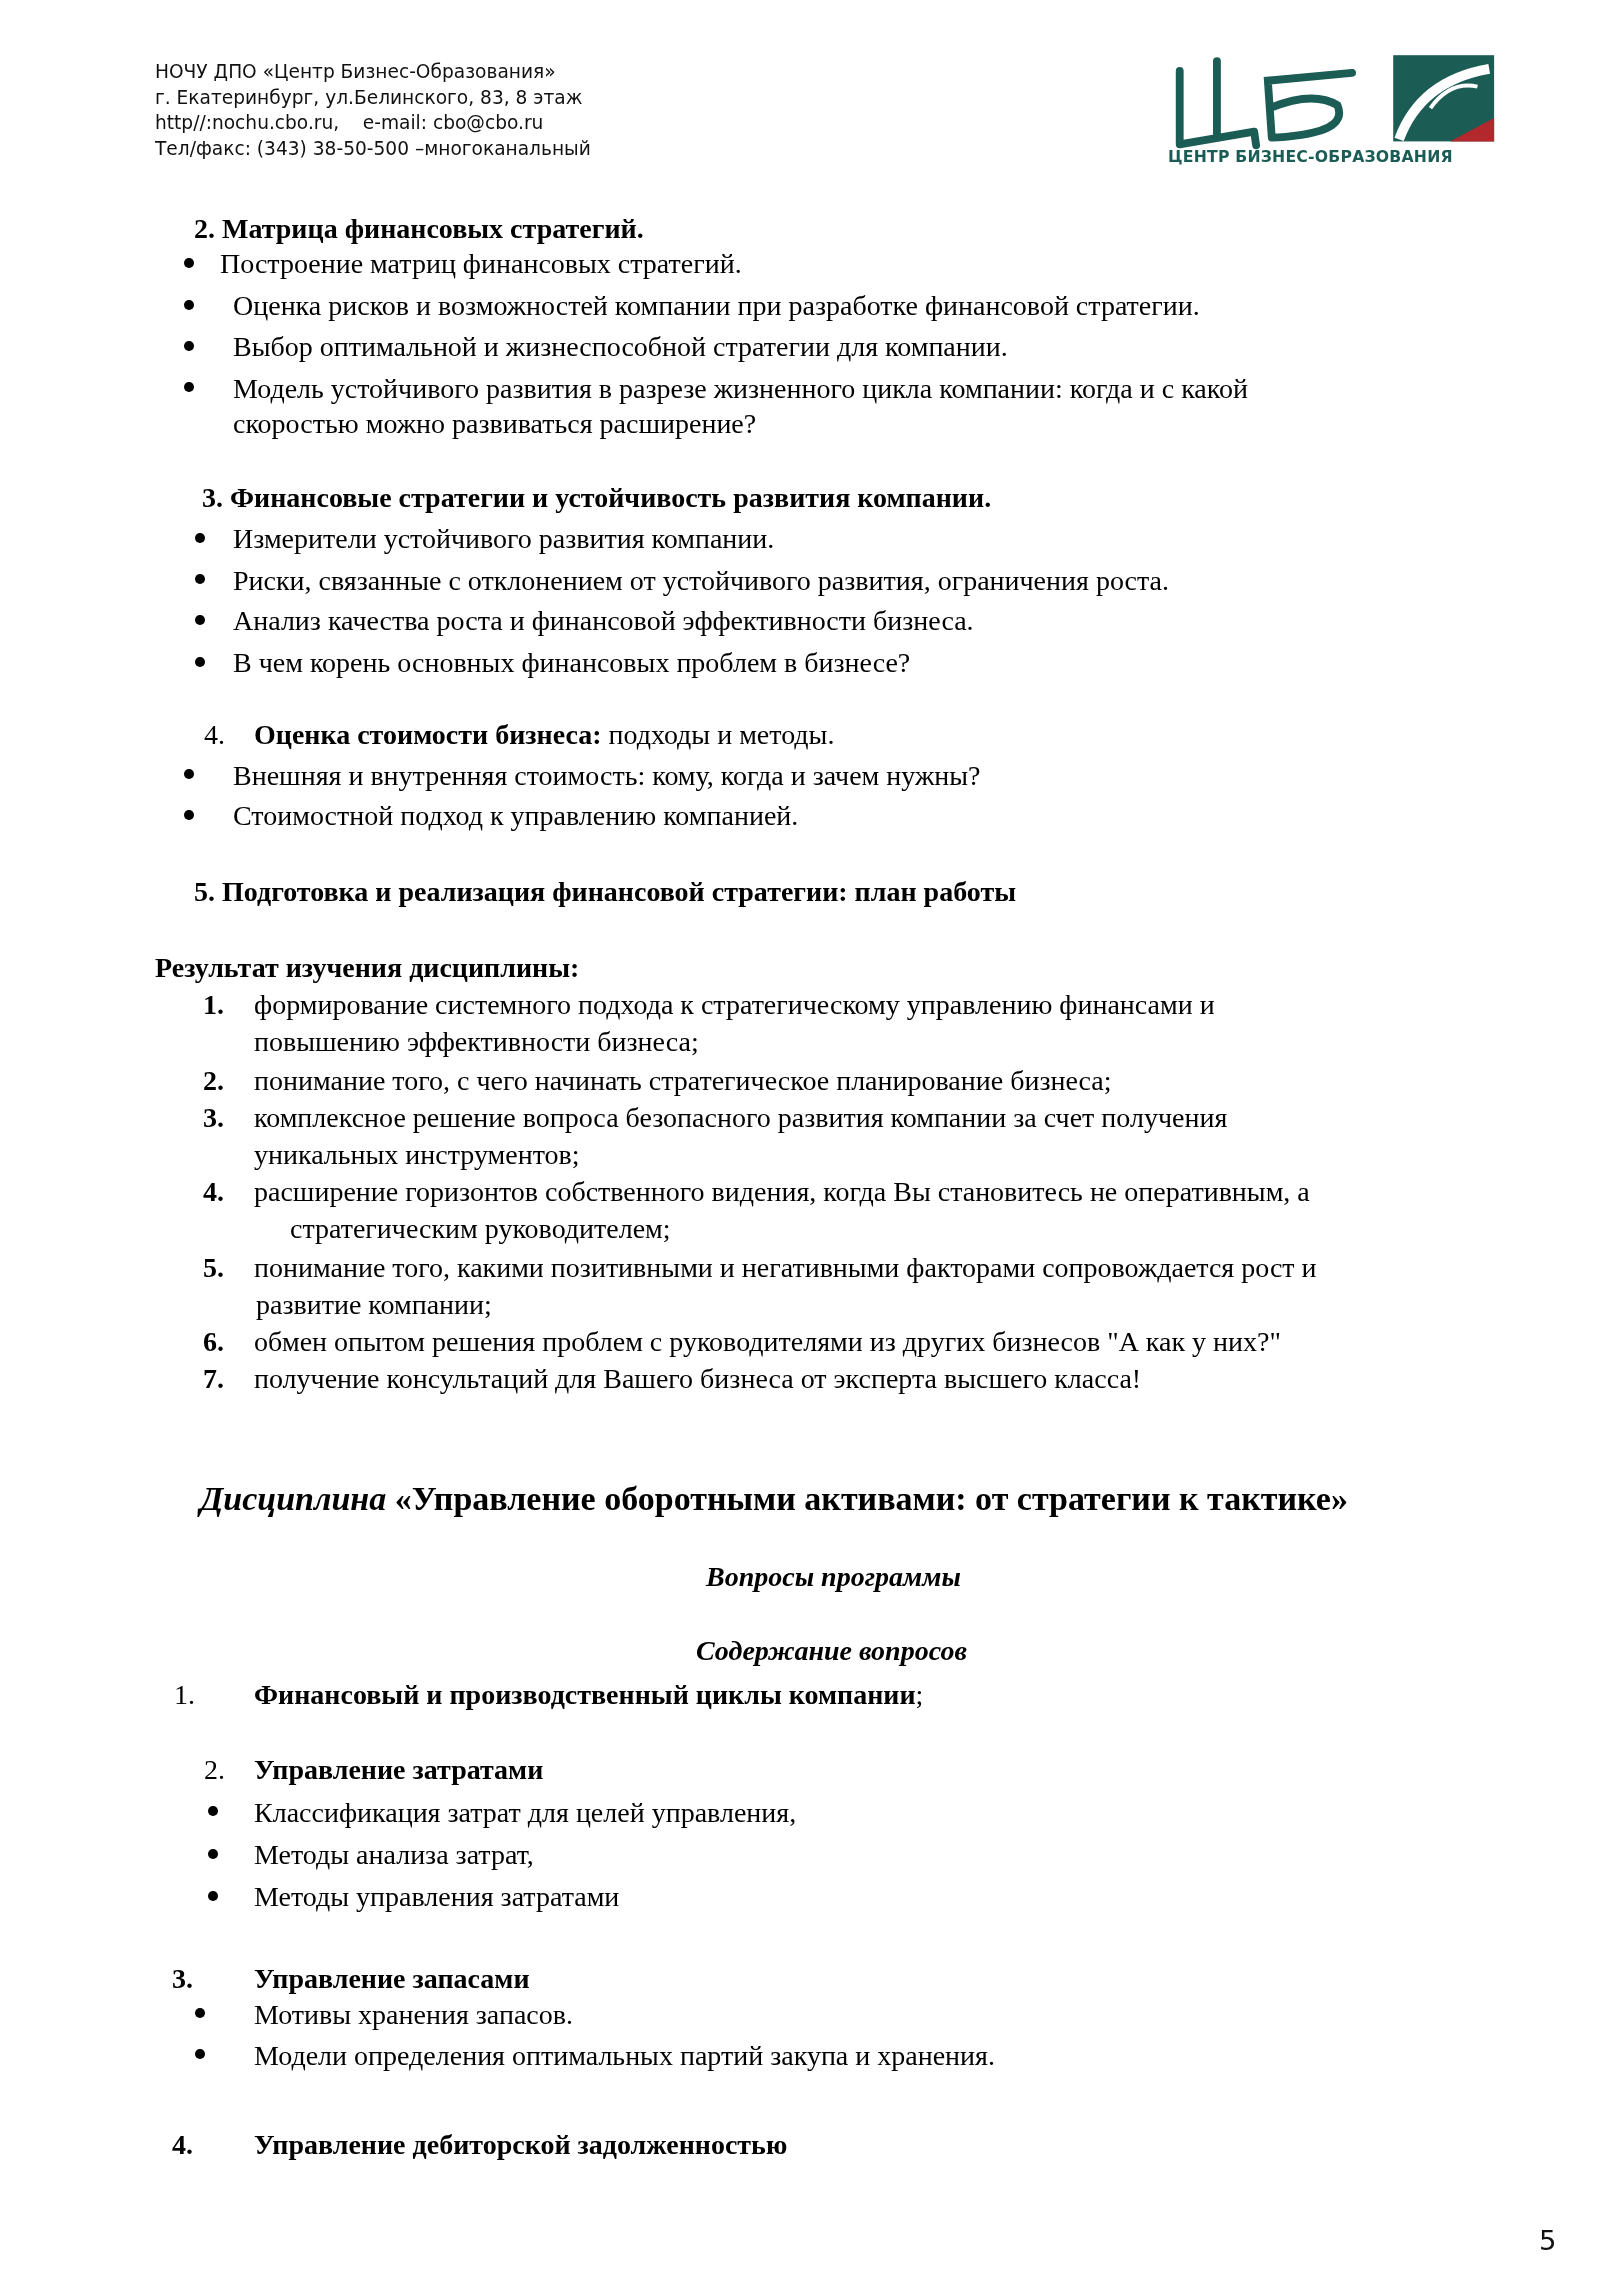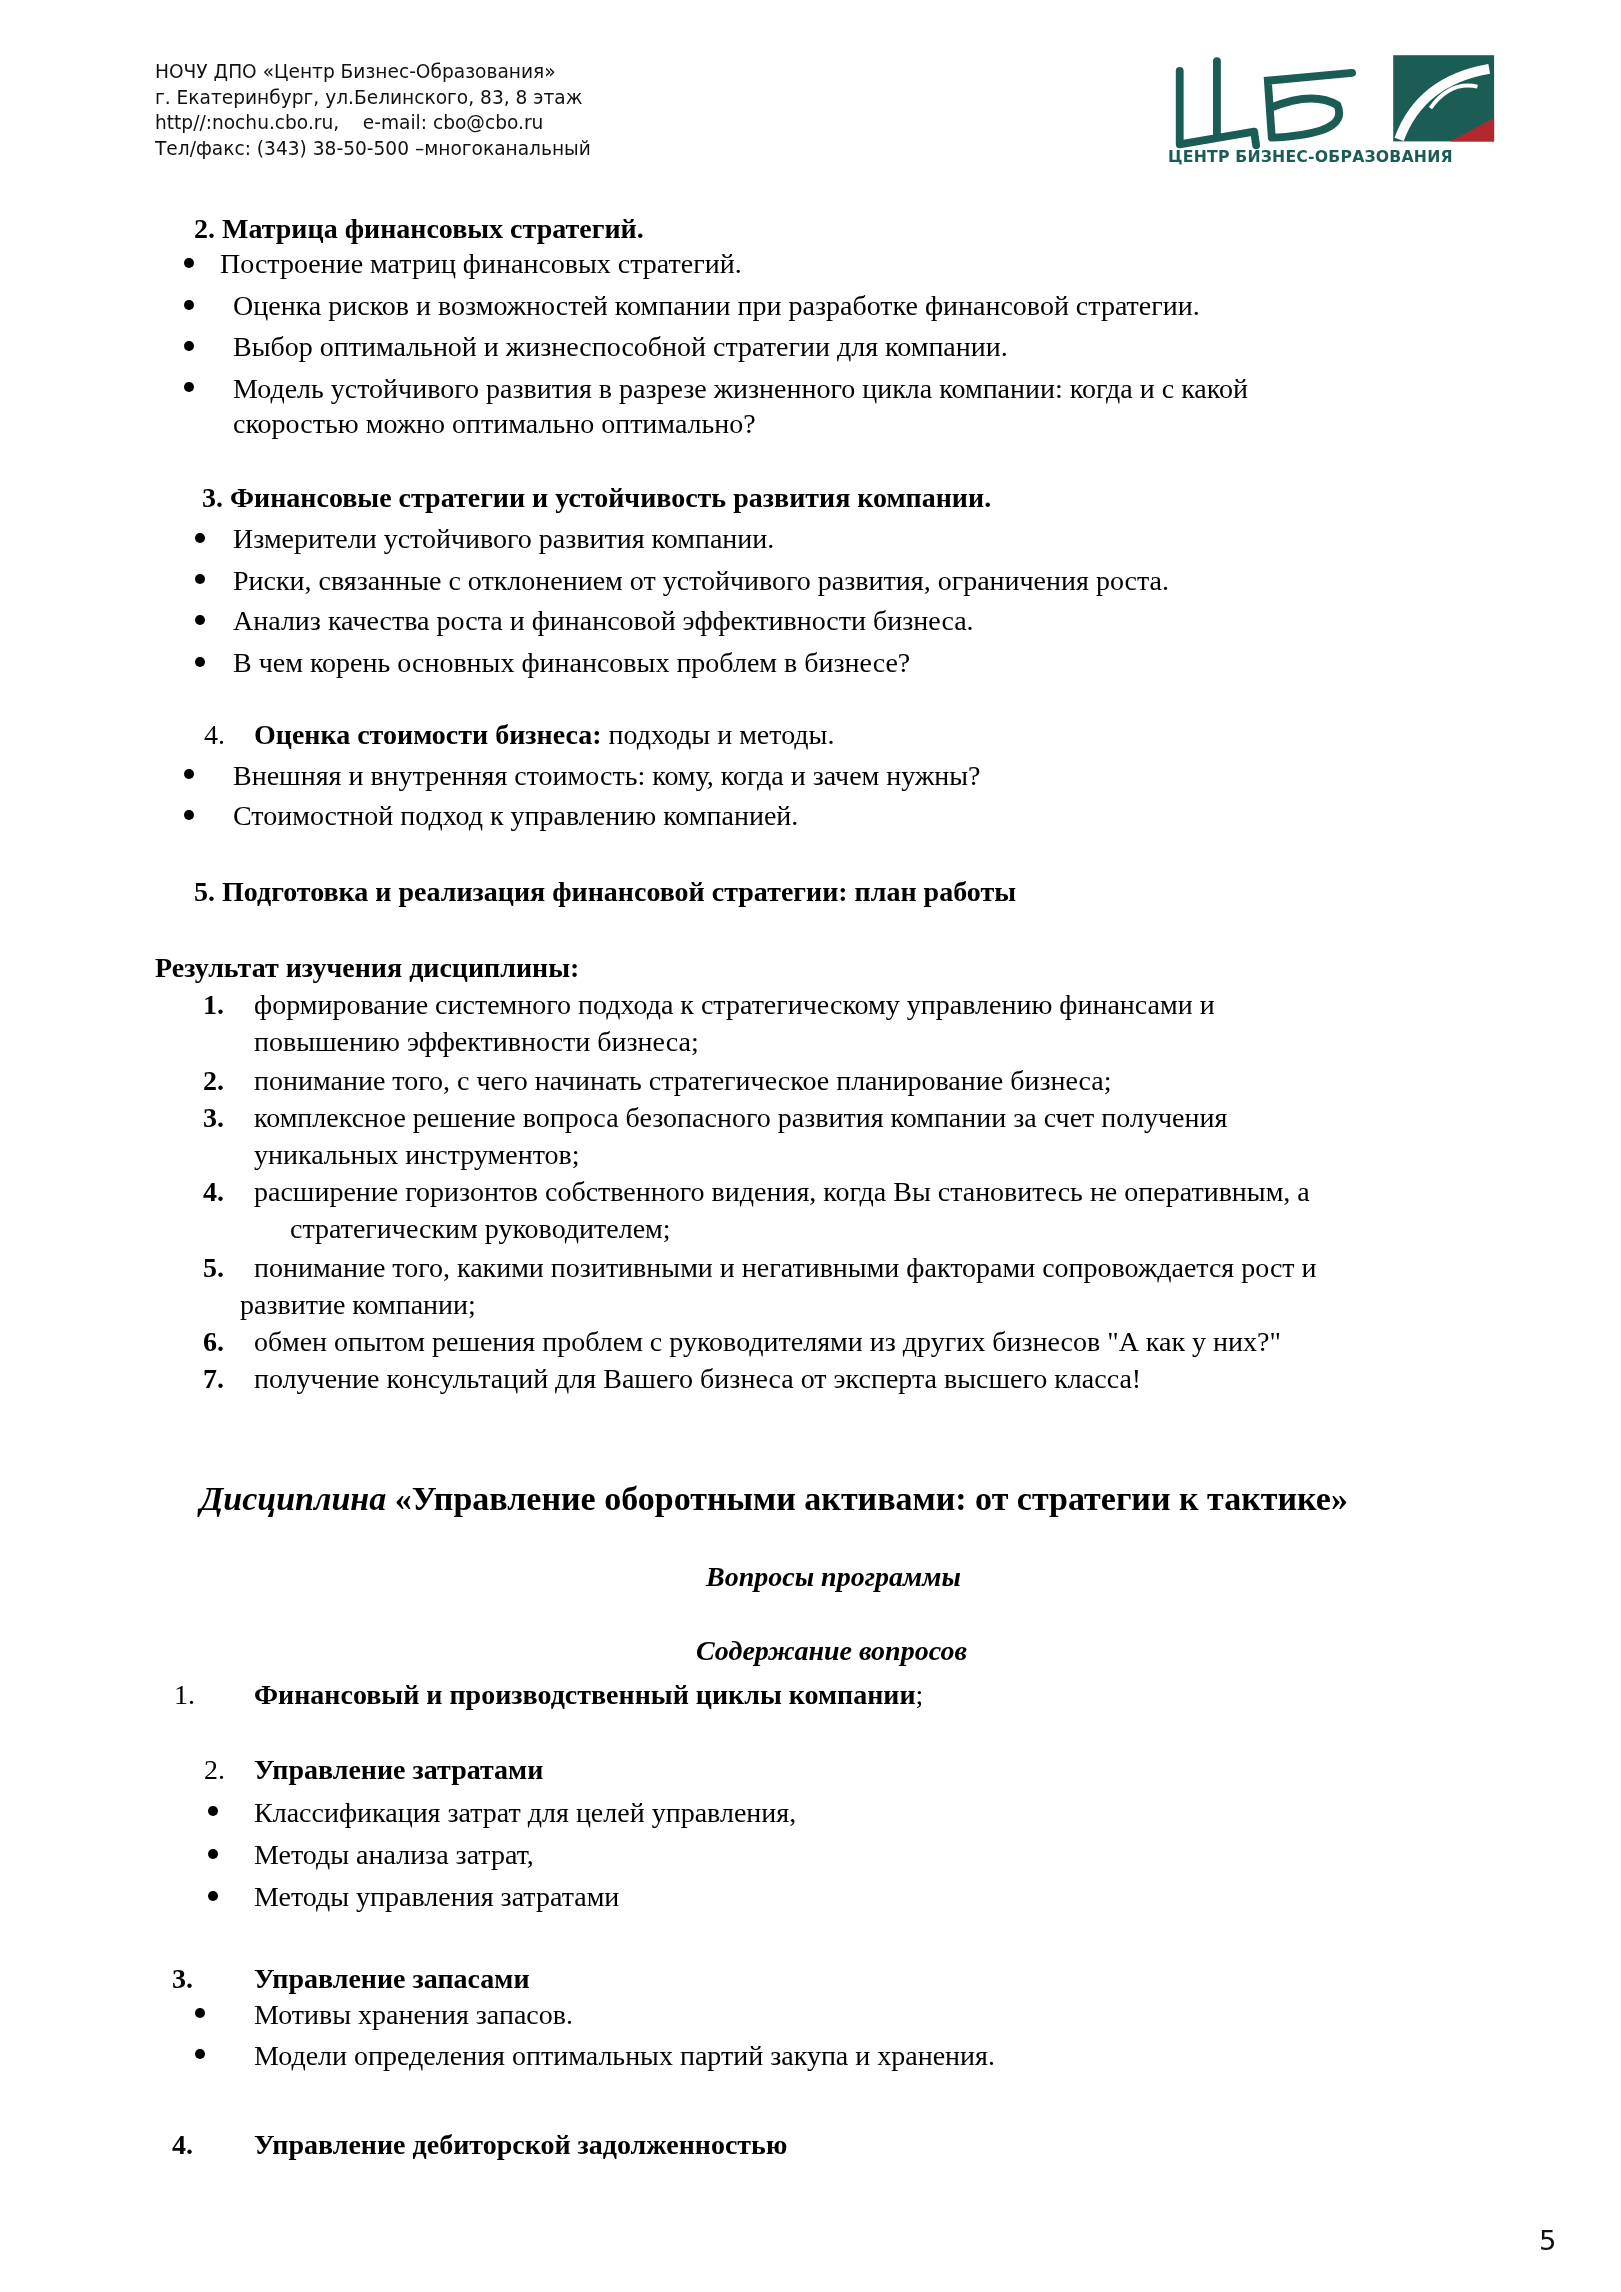--- a/index.html
+++ b/index.html
@@ -55,21 +55,21 @@
 
 <div class="line b" style="left:194px; top:210px;">2. Матрица финансовых стратегий.</div>
 <div class="bullet" style="left:184px; top:258px;"></div>
 <div class="line" style="left:220px; top:245px;">Построение матриц финансовых стратегий.</div>
 <div class="bullet" style="left:184px; top:300px;"></div>
 <div class="line" style="left:233px; top:287px;">Оценка рисков и возможностей компании при разработке финансовой стратегии.</div>
 <div class="bullet" style="left:184px; top:341px;"></div>
 <div class="line" style="left:233px; top:328px;">Выбор оптимальной и жизнеспособной стратегии для компании.</div>
 <div class="bullet" style="left:184px; top:382px;"></div>
 <div class="line" style="left:233px; top:370px;">Модель устойчивого развития в разрезе жизненного цикла компании: когда и с какой</div>
-<div class="line" style="left:233px; top:405px;">скоростью можно оптимально оптимально?</div>
+<div class="line" style="left:233px; top:405px;">скоростью можно развиваться расширение?</div>
 
 <div class="line b" style="left:202px; top:479px;">3. Финансовые стратегии и устойчивость развития компании.</div>
 <div class="bullet" style="left:195px; top:533px;"></div>
 <div class="line" style="left:233px; top:520px;">Измерители устойчивого развития компании.</div>
 <div class="bullet" style="left:195px; top:574px;"></div>
 <div class="line" style="left:233px; top:562px;">Риски, связанные с отклонением от устойчивого развития, ограничения роста.</div>
 <div class="bullet" style="left:195px; top:615px;"></div>
 <div class="line" style="left:233px; top:602px;">Анализ качества роста и финансовой эффективности бизнеса.</div>
 <div class="bullet" style="left:195px; top:657px;"></div>
 <div class="line" style="left:233px; top:644px;">В чем корень основных финансовых проблем в бизнесе?</div>
@@ -95,21 +95,21 @@
 <div class="num b" style="left:203px; top:1099px;">3.</div>
 <div class="line" style="left:254px; top:1099px;">комплексное решение вопроса безопасного развития компании за счет получения</div>
 <div class="line" style="left:254px; top:1136px;">уникальных инструментов;</div>
 
 <div class="num b" style="left:203px; top:1173px;">4.</div>
 <div class="line" style="left:254px; top:1173px;">расширение горизонтов собственного видения, когда Вы становитесь не оперативным, а</div>
 <div class="line" style="left:254px; top:1210px;margin-left:36px;">стратегическим руководителем;</div>
 
 <div class="num b" style="left:203px; top:1249px;">5.</div>
 <div class="line" style="left:254px; top:1249px;">понимание того, какими позитивными и негативными факторами сопровождается рост и</div>
-<div class="line" style="left:240px; top:1286px;">развитие компании;</div>
+<div class="line" style="left:256px; top:1286px;">развитие компании;</div>
 
 <div class="num b" style="left:203px; top:1323px;">6.</div>
 <div class="line" style="left:254px; top:1323px;">обмен опытом решения проблем с руководителями из других бизнесов "А как у них?"</div>
 
 <div class="num b" style="left:203px; top:1360px;">7.</div>
 <div class="line" style="left:254px; top:1360px;">получение консультаций для Вашего бизнеса от эксперта высшего класса!</div>
 
 <div class="line b" style="left:200px; top:1477px; font-size:34px; line-height:43px;"><span class="i">Дисциплина</span><span> «Управление оборотными активами: от стратегии к тактике»</span></div>
 
 <div class="line b i" style="left:706px; top:1558px;">Вопросы программы</div>

